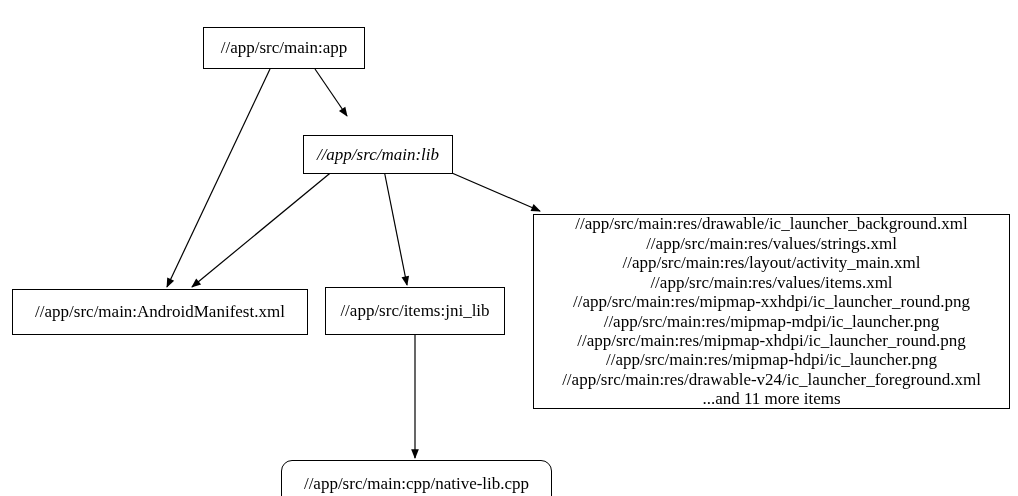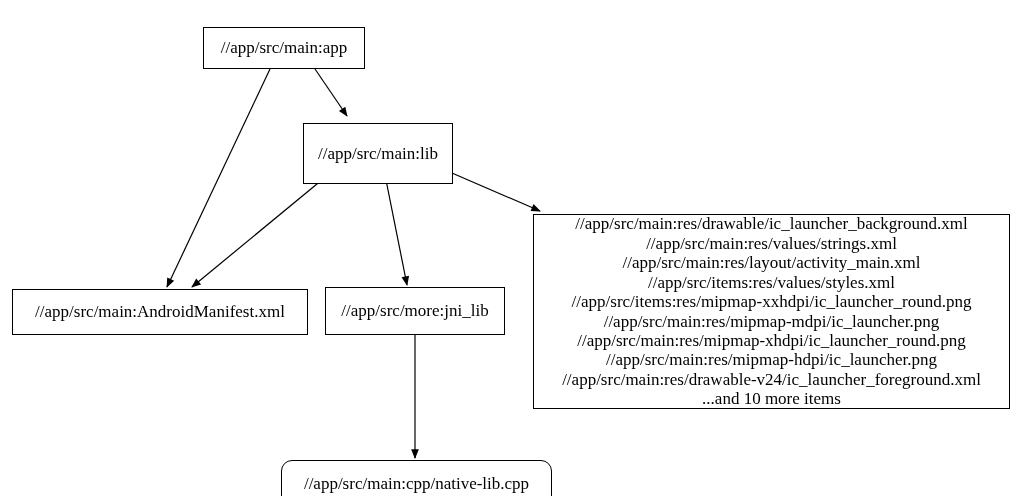--- a/index.html
+++ b/index.html
@@ -43,21 +43,21 @@
   .node.multiline {
     flex-direction: column;
     line-height: 19.4px;
   }
   .node.multiline div {
     white-space: nowrap;
     text-align: right;
   }
   
   .node-app        { left: 203px; top: 10px;  width: 162px; height: 42px; }
-  .node-lib        { left: 303px; top: 106px; width: 150px; height: 61px; }
+  .node-lib        { left: 303px; top: 118px; width: 150px; height: 39px; font-style: italic; }
   .node-manifest   { left: 12px;   top: 272px; width: 296px; height: 46px; }
   .node-jni-lib    { left: 325px; top: 270px; width: 180px; height: 48px; }
   .node-resources  { left: 533px; top: 197px; width: 477px; height: 195px; }
   .node-native-lib { left: 281px; top: 443px; width: 271px; height: 48px; border-radius: 11px; }
 </style>
 </head>
 <body>
 
 <div class="canvas">
 
@@ -81,33 +81,33 @@
 
   <div class="node node-lib">
     <span>//app/src/main:lib</span>
   </div>
 
   <div class="node node-manifest">
     <span>//app/src/main:AndroidManifest.xml</span>
   </div>
 
   <div class="node node-jni-lib">
-    <span>//app/src/more:jni_lib</span>
+    <span>//app/src/items:jni_lib</span>
   </div>
 
   <div class="node multiline node-resources">
     <div>//app/src/main:res/drawable/ic_launcher_background.xml</div>
     <div>//app/src/main:res/values/strings.xml</div>
     <div>//app/src/main:res/layout/activity_main.xml</div>
-    <div>//app/src/items:res/values/styles.xml</div>
-    <div>//app/src/items:res/mipmap-xxhdpi/ic_launcher_round.png</div>
+    <div>//app/src/main:res/values/items.xml</div>
+    <div>//app/src/main:res/mipmap-xxhdpi/ic_launcher_round.png</div>
     <div>//app/src/main:res/mipmap-mdpi/ic_launcher.png</div>
     <div>//app/src/main:res/mipmap-xhdpi/ic_launcher_round.png</div>
     <div>//app/src/main:res/mipmap-hdpi/ic_launcher.png</div>
     <div>//app/src/main:res/drawable-v24/ic_launcher_foreground.xml</div>
-    <div>...and 10 more items</div>
+    <div>...and 11 more items</div>
   </div>
 
   <div class="node node-native-lib">
     <span>//app/src/main:cpp/native-lib.cpp</span>
   </div>
 
 </div>
 
 </body></html>

